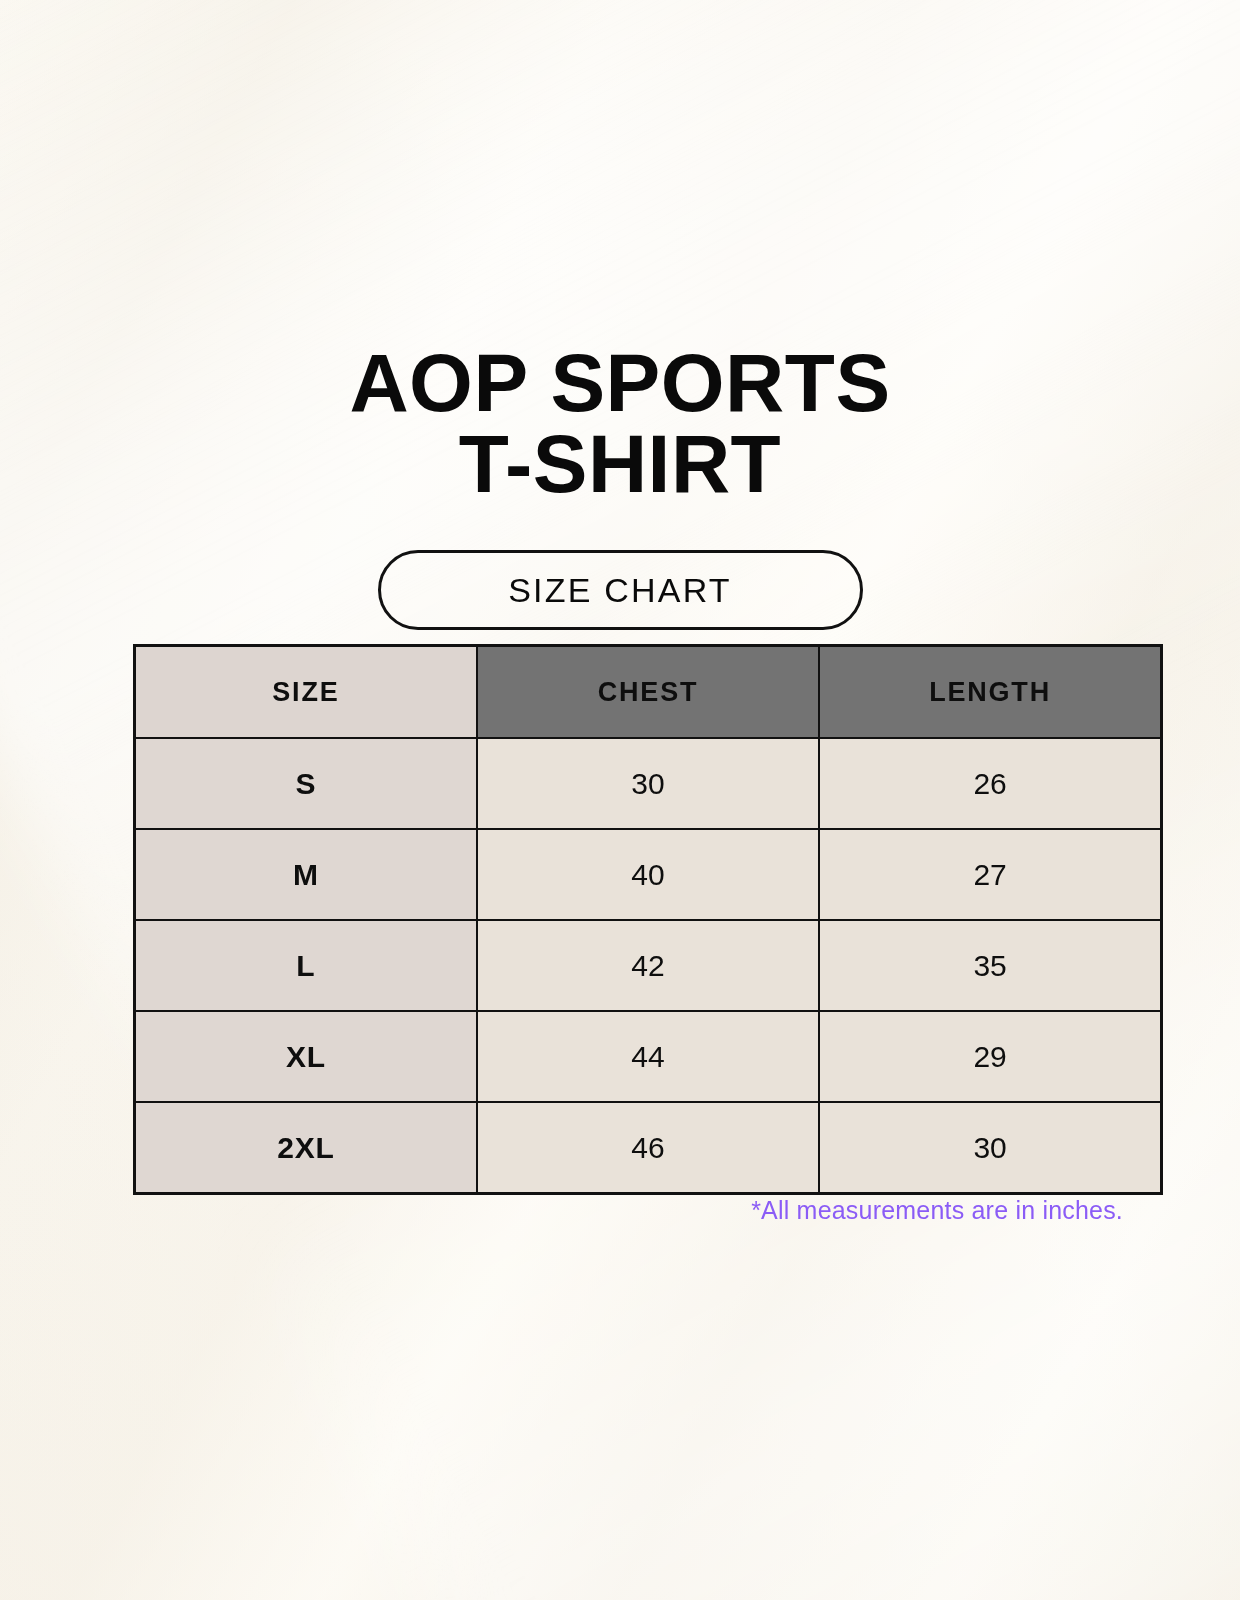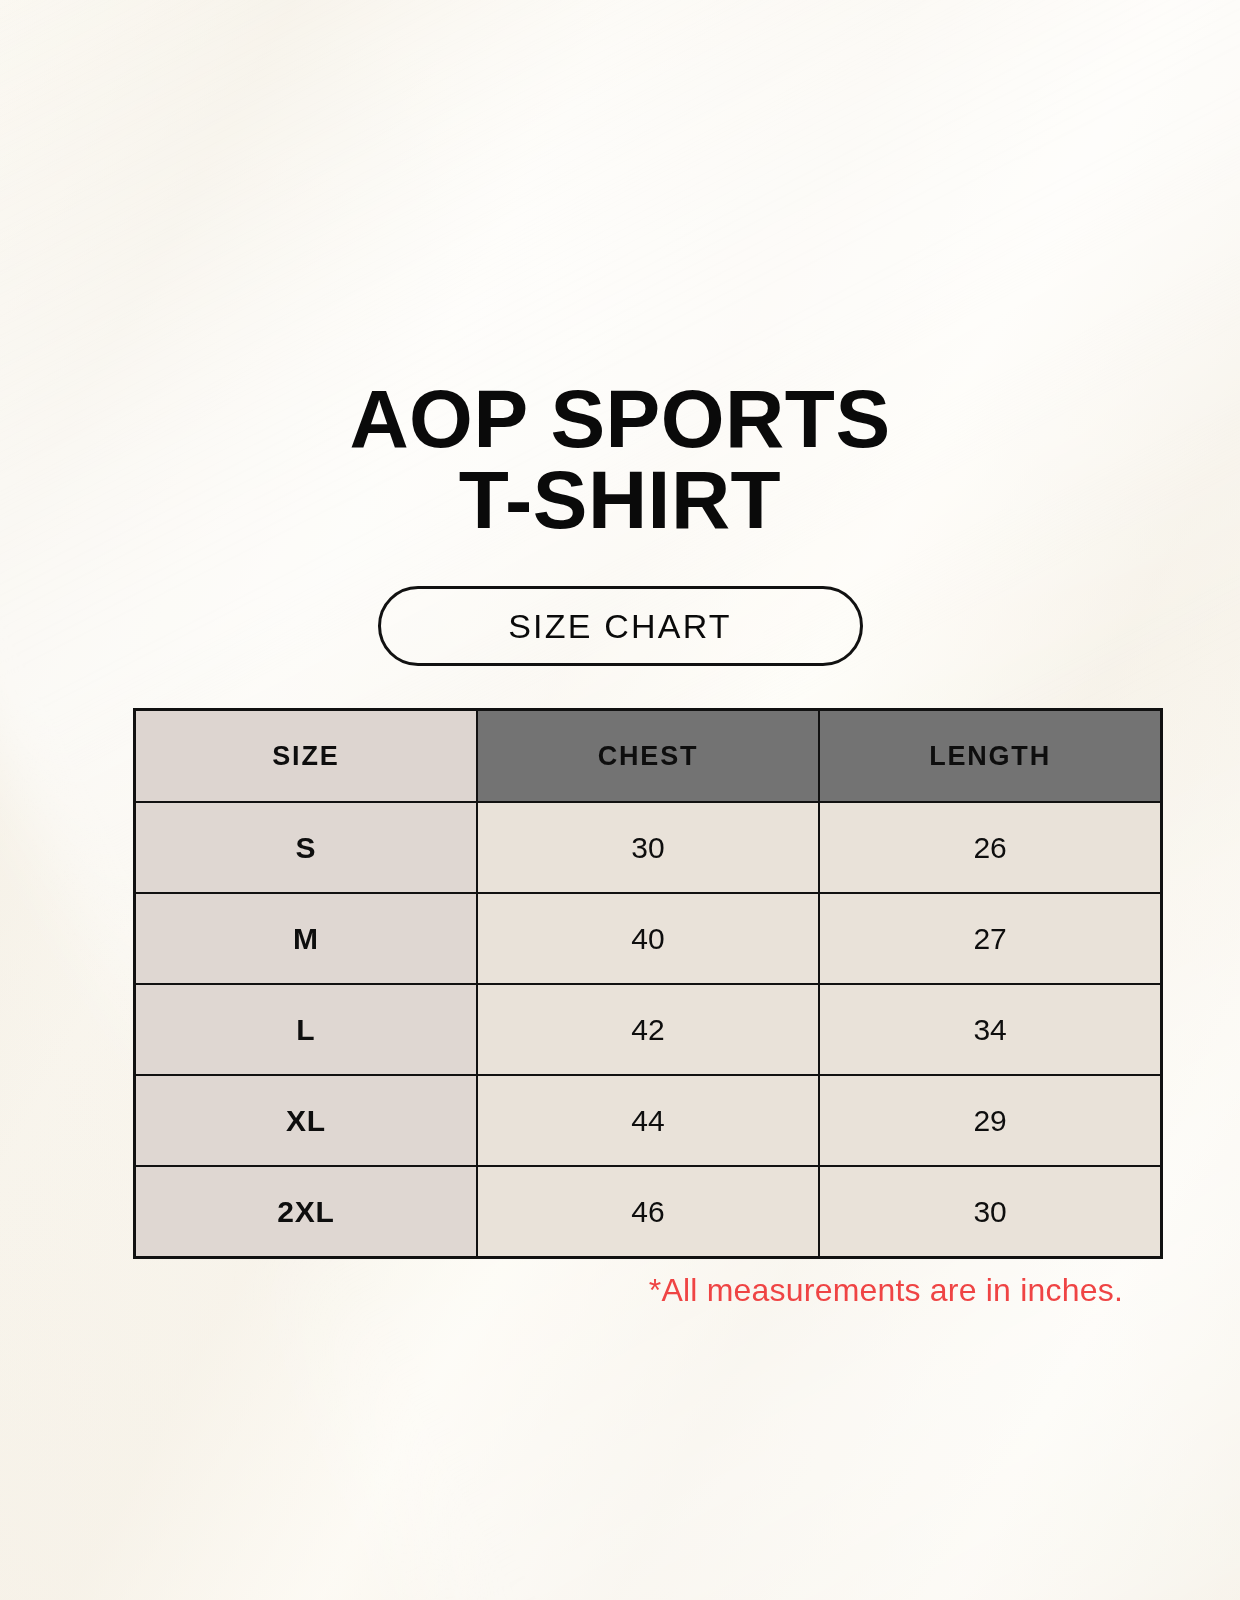--- a/index.html
+++ b/index.html
@@ -63,21 +63,20 @@
       rgba(255,255,255,0.40) 50%,
       rgba(255,255,255,0.0) 100%);
     filter: blur(34px);
     pointer-events: none;
   }
 
   .content {
     position: relative;
     width: 1240px;
     height: 1348px;
-    margin-top: 36px;
   }
 
   
   .title {
     position: absolute;
     top: 342px;
     left: 0;
     width: 1240px;
     text-align: center;
     color: #0a0a0a;
@@ -110,21 +109,21 @@
     color: #0a0a0a;
     font-size: 34px;
     font-weight: 500;
     letter-spacing: 2.2px;
   }
 
   
   .table-wrap {
     position: absolute;
     left: 93px;
-    top: 672px;
+    top: 644px;
     width: 1030px;
     padding-left: 40px;
   }
   table.size-table {
     border-collapse: collapse;
     width: 1030px;
     table-layout: fixed;
     border: 3px solid #111111;
   }
   table.size-table th,
@@ -154,27 +153,27 @@
     letter-spacing: 0.8px;
   }
   td.value-cell {
     background-color: #e9e2d9;
     font-weight: 400;
   }
 
   
   .footnote {
     position: absolute;
-    top: 1236px;
+    top: 1196px;
     left: 93px;
     width: 1030px;
     text-align: right;
-    font-size: 32px;
+    font-size: 25px;
     font-weight: 500;
-    color: #ef4444;
+    color: #8b5cf6;
     letter-spacing: 0.2px;
   }
 </style>
 </head>
 <body>
 
 <div class="page"></div>
 <div class="sheen"></div>
 <div class="sheen2"></div>
 
@@ -207,21 +206,21 @@
           <td class="value-cell">26</td>
         </tr>
         <tr>
           <td class="size-cell">M</td>
           <td class="value-cell">40</td>
           <td class="value-cell">27</td>
         </tr>
         <tr>
           <td class="size-cell">L</td>
           <td class="value-cell">42</td>
-          <td class="value-cell">34</td>
+          <td class="value-cell">35</td>
         </tr>
         <tr>
           <td class="size-cell">XL</td>
           <td class="value-cell">44</td>
           <td class="value-cell">29</td>
         </tr>
         <tr>
           <td class="size-cell">2XL</td>
           <td class="value-cell">46</td>
           <td class="value-cell">30</td>

